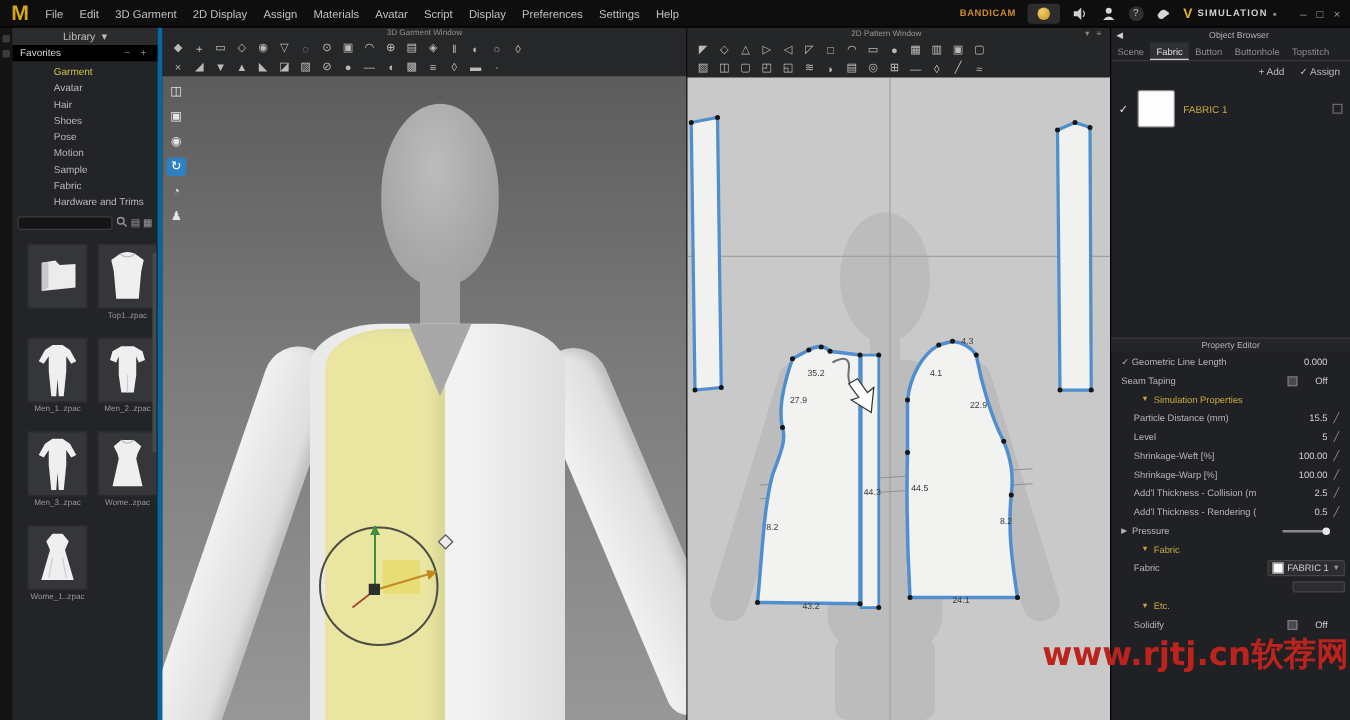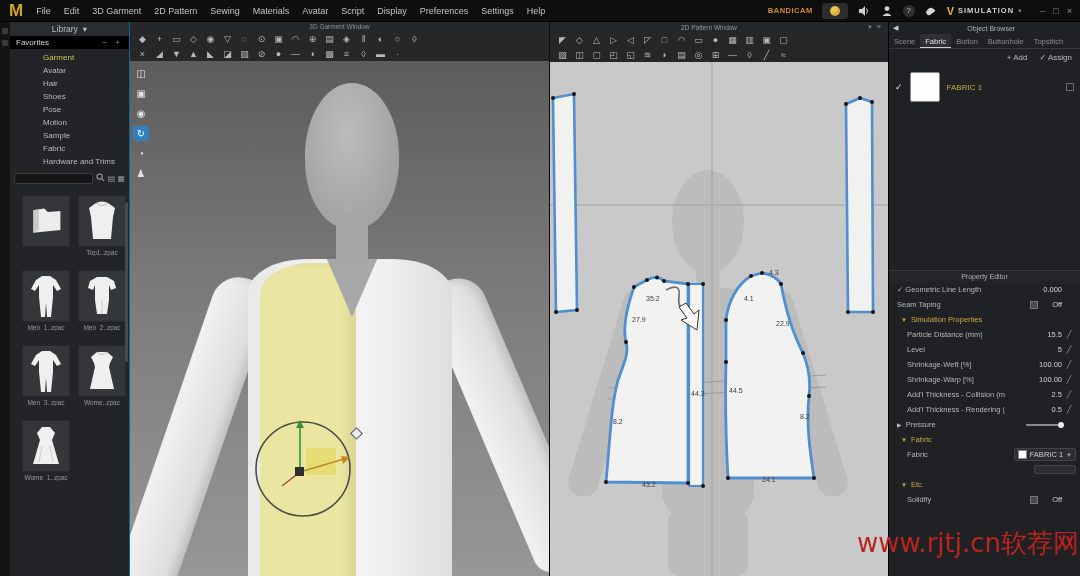--- a/index.html
+++ b/index.html
@@ -30,21 +30,21 @@
   .sim-dot { color:#888; font-size:9px; }
   .winctl { display:flex; gap:8px; margin-left:10px; color:#9a9a9a; font-size:9px; }
 
   
   .workspace { position:absolute; top:22px; left:0; right:0; bottom:0; }
   .edge-strip { position:absolute; left:0; top:0; width:10px; height:100%; background:#141415; }
   .edge-strip i { display:block; width:6px; height:6px; margin:6px auto 0; background:#3a3a3a; border-radius:1px; }
 
   
   .library { position:absolute; left:10px; top:0; width:120px; height:100%;
-    background:#232427; border-right:1px solid #0369a1; }
+    background:#232427; border-right:4px solid #0369a1; }
   .lib-header { height:14px; background:#2b2c2e; color:#bdbdbd; font-size:8.5px;
     display:flex; align-items:center; justify-content:center; gap:5px; }
   .lib-fav { height:13px; display:flex; align-items:center; padding:0 6px; color:#d5d5d5;
     font-size:8px; background:#000000; }
   .lib-fav .ops { margin-left:auto; color:#8a8a8a; font-size:8px; letter-spacing:3px; }
   .lib-list { padding:2px 0 2px 10px;margin-left:23px; }
   .lib-item { height:13px; line-height:13px; font-size:8px; color:#b9b9b9; cursor:default; }
   .lib-item.active { color:#cfc14a; }
   .lib-search { display:flex; align-items:center; gap:3px; padding:3px 4px; }
   .lib-search input { flex:1; height:11px; background:#151517; border:1px solid #3c3c3c;
@@ -117,50 +117,50 @@
   .fab-item .more { margin-left:auto; width:8px; height:8px; border:1px solid #6a6a6a; }
   .rp-spacer { height:162px; }
   .pe-title { height:12px; display:flex; align-items:center; font-size:7px; color:#b2b2b2;
     border-top:1px solid #39393b; background:#242528; }
   .pe-title b { flex:1; text-align:center; font-weight:normal; }
   .pe-rows { flex:1; overflow:hidden; font-size:7.5px; }
   .pe-row { height:15px; display:flex; align-items:center; padding:0 4px 0 18px; color:#b5b5b5; }
   .pe-row.top { padding-left:8px; }
   .pe-row .val { margin-left:auto; color:#d2d2d2; }
   .pe-row .pencil { width:14px; text-align:center; color:#9a9a9a; }
-  .pe-row.sect { color:var(--accent); padding-left:12px; }
+  .pe-row.sect { color:var(--accent); padding-left:24px; }
   .pe-row.sect .tri { margin-right:4px; font-size:6px; }
   .toggle { margin-left:auto; display:flex; gap:14px; align-items:center; color:#cfcfcf; }
   .toggle .sq { width:8px; height:8px; background:#4a4a4c; border:1px solid #777; }
   .slider { margin-left:auto; width:36px; height:2px; background:#8a8a8a; position:relative; margin-right:14px; }
   .slider i { position:absolute; right:-2px; top:-2px; width:6px; height:6px; background:#e8e8e8; border-radius:50%; }
   .dd { margin-left:auto; display:flex; align-items:center; gap:3px; background:#2c2d30;
     border:1px solid #444; border-radius:2px; padding:1px 3px; color:#cfcfcf; }
   .dd .mini-sw { width:9px; height:9px; background:#fdfdfd; border:1px solid #888; }
   .dd .arrow { font-size:6px; color:#9a9a9a; }
   .chip { margin-left:auto; width:42px; height:9px; background:#2c2d30; border:1px solid #444; border-radius:2px; }
 
   
-  .watermark { position:absolute; right:1px; top:526px; z-index:60; color:var(--wm);
-    font-size:26px; font-weight:normal; font-family:"DejaVu Sans","Liberation Sans",sans-serif;
+  .watermark { position:absolute; right:1px; top:506px; z-index:60; color:var(--wm);
+    font-size:26px; font-weight:bold; font-family:"DejaVu Sans","Liberation Sans",sans-serif;
     white-space:nowrap; letter-spacing:0px; }
 </style>
 </head>
 <body>
 
 <div class="app" style="--accent: #c9a93e; --blue: #4f8fd0; --gyellow: #eae6a2; --wm: #bc231d; --sim: #e0b22f; --orange: #cf8a30; --toolblue: #2f80c0;">
 
   <div class="titlebar">
     <span class="logo">M</span>
     <div class="menubar" id="menubar">
         <span>File</span>
         <span>Edit</span>
         <span>3D Garment</span>
-        <span>2D Pattern</span>
-        <span>Sewing</span>
+        <span>2D Display</span>
+        <span>Assign</span>
         <span>Materials</span>
         <span>Avatar</span>
         <span>Script</span>
         <span>Display</span>
         <span>Preferences</span>
         <span>Settings</span>
         <span>Help</span>
       </div>
     <div class="tb-right">
       <span class="rec-label">BANDICAM</span>

